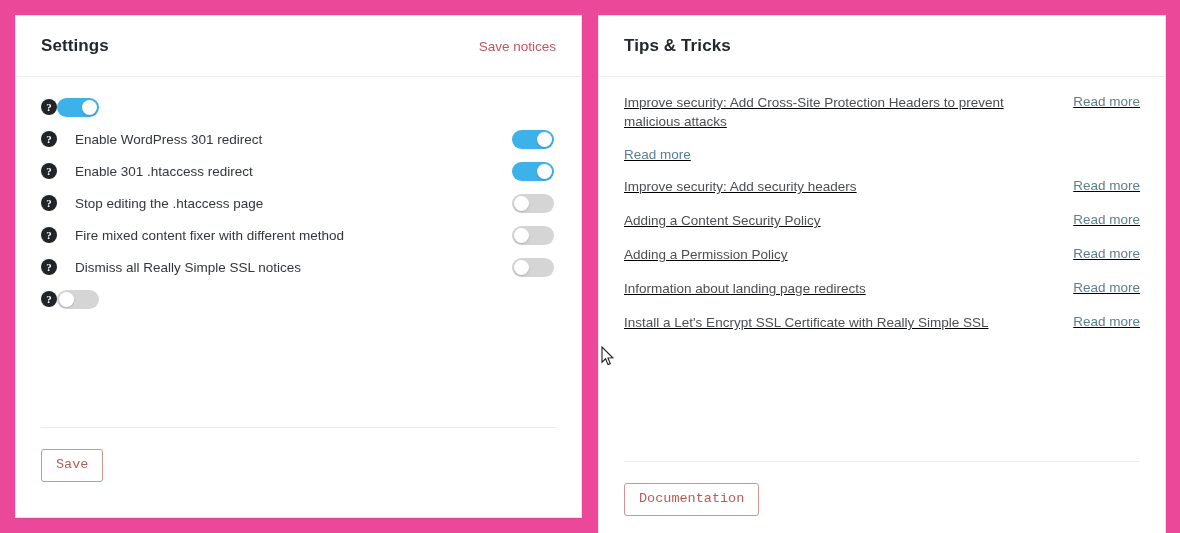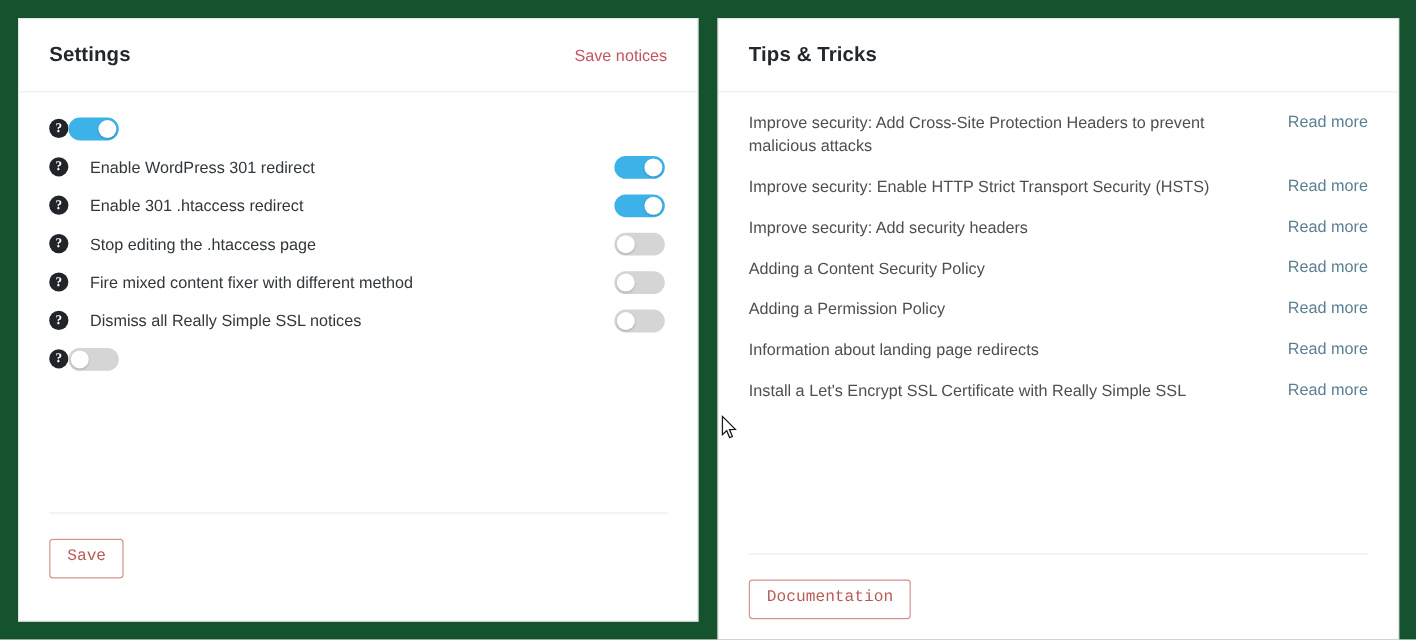--- a/index.html
+++ b/index.html
@@ -11,21 +11,21 @@
     height: 533px;
     overflow: hidden;
     background: #f1f1f1;
     font-family: "Liberation Sans", sans-serif;
   }
 
   .page {
     position: relative;
     width: 1180px;
     height: 533px;
-    background: #14532d;
+    background: #ec4899;
     padding-left: 20px;
   }
 
   
   .panel {
     position: absolute;
     background: #ffffff;
     border: 1px solid #e5e5e5;
     box-shadow: 0 1px 1px rgba(0,0,0,.04);
   }
@@ -151,20 +151,21 @@
     line-height: 1.2;
   }
 
   
   #tips-panel .panel-body { padding-top: 16px; }
   .tip-row {
     display: flex;
     align-items: flex-start;
     justify-content: space-between;
     margin-bottom: 15px;
+    text-decoration: underline;
   }
   .tip-text {
     font-size: 13.5px;
     color: #4c4f52;
     line-height: 19px;
     max-width: 424px;
     flex: 1 1 auto;
   }
   .tip-link {
     font-size: 13.5px;
@@ -271,21 +272,20 @@
     </div>
 
     <div class="panel-body">
 
       <div class="tip-row">
         <span class="tip-text">Improve security: Add Cross-Site Protection Headers to prevent malicious attacks</span>
         <a class="tip-link">Read more</a>
       </div>
 
       <div class="tip-row">
-        <span class="tip-text">Improve security: Enable HTTP Strict Transport Security (HSTS)</span>
         <a class="tip-link">Read more</a>
       </div>
 
       <div class="tip-row">
         <span class="tip-text">Improve security: Add security headers</span>
         <a class="tip-link">Read more</a>
       </div>
 
       <div class="tip-row">
         <span class="tip-text">Adding a Content Security Policy</span>

